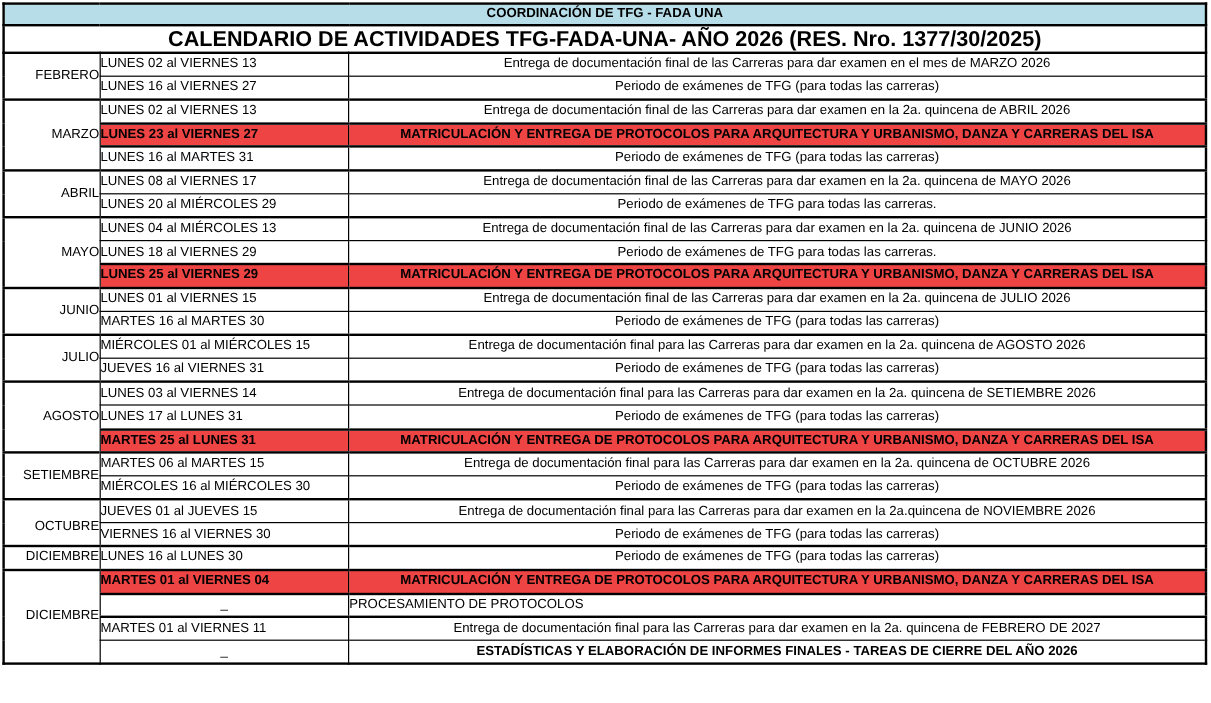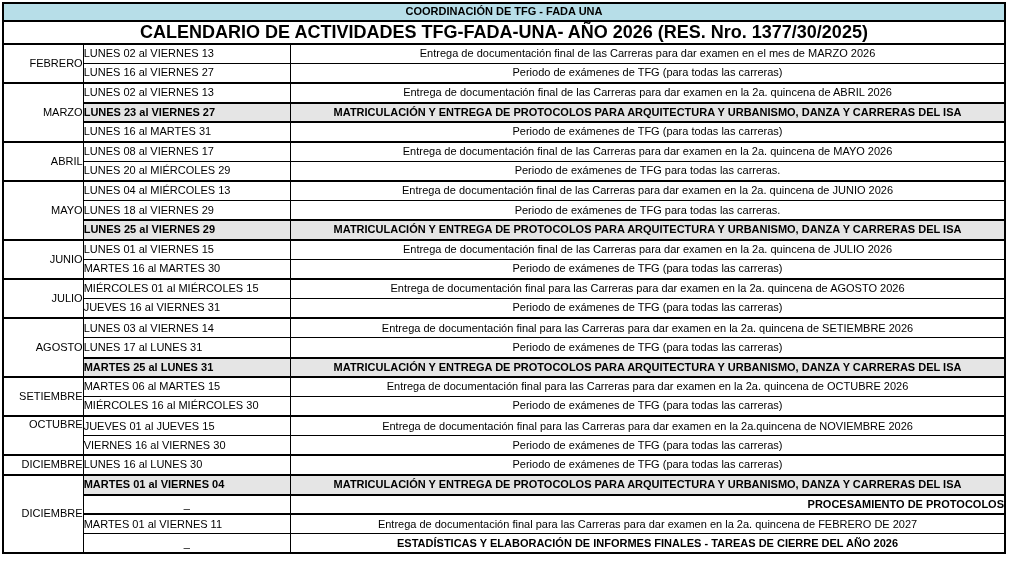--- a/index.html
+++ b/index.html
@@ -52,43 +52,43 @@
   
   tbody.cal-body tr { height: 19.6px; }
   tbody.cal-body td { font-size: 11px; }
   td.month-cell {
     font-weight: normal;
     text-align: right;
     font-size: 11px;
   }
   td.month-cell.valign-top {
     vertical-align: top;
-    padding-top: 2px;
+    padding-top: 17px;
   }
   td.date-cell  { text-align: left; padding: 0 3px; }
   td.date-cell.center { text-align: center; }
   td.act-cell   { text-align: center; padding: 0 3px; }
   
   tr.group-start td { border-top-width: 2px; }
   
   tr.row-highlight td.date-cell,
   tr.row-highlight td.act-cell {
-    background: #e5e5e5;
+    background: #ef4444;
     font-weight: bold;
   }
   tr.row-highlight td.act-cell { text-align: center; }
   tr.row-highlight td.date-cell,
   tr.row-highlight td.act-cell {
     border-top-width: 2px;
     border-bottom-width: 2px;
   }
   
   tr.row-bold-center td.act-cell {
-    font-weight: bold;
-    text-align: right;
+    font-weight: normal;
+    text-align: left;
     border-bottom-width: 2px;
   }
   tr.row-bold-center td.date-cell { border-bottom-width: 2px; }
   
   tr.row-bold-left td.act-cell { font-weight: bold; }
   
   table.cal { border: 2px solid #000; }
 </style>
 </head>
 <body>

